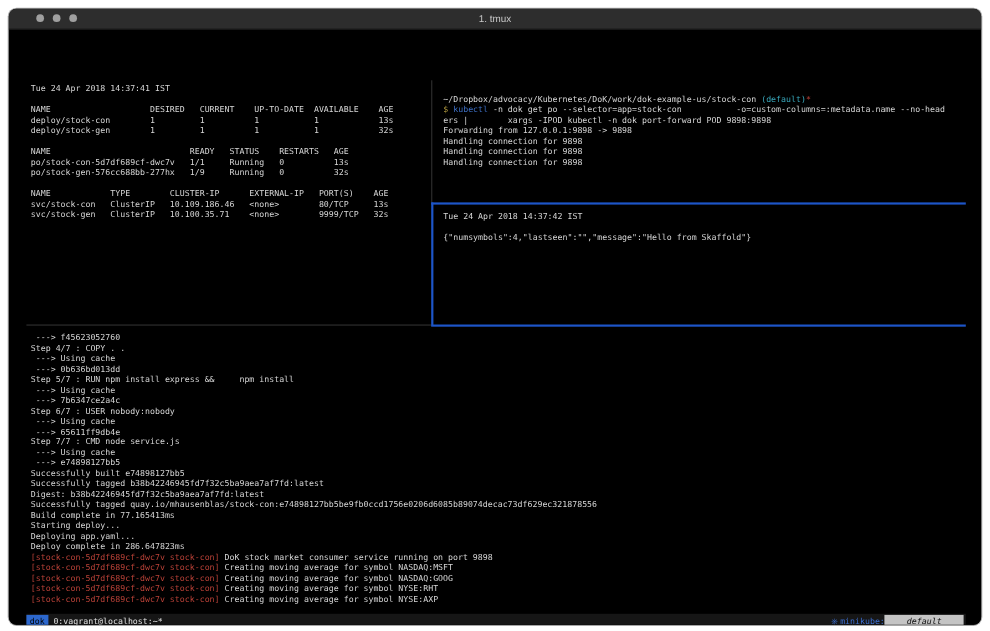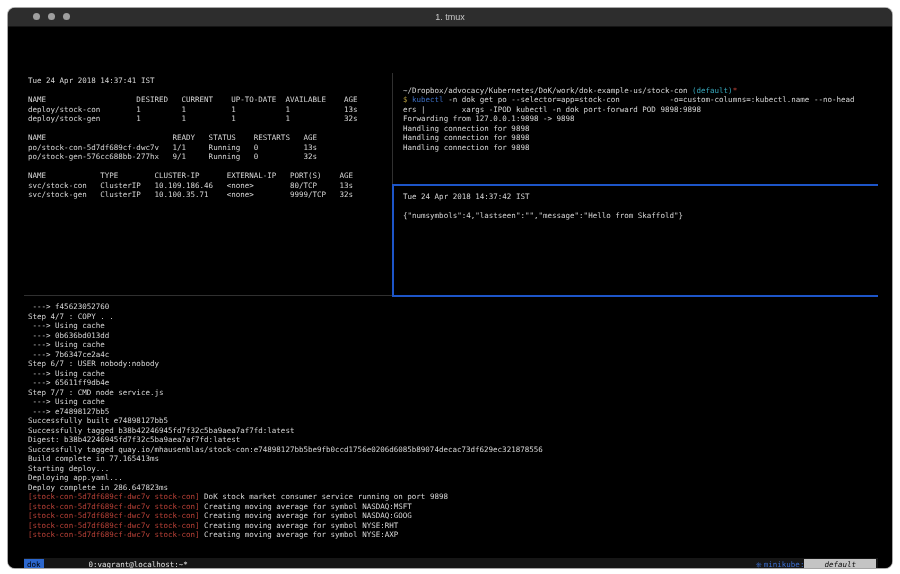--- a/index.html
+++ b/index.html
@@ -31,21 +31,21 @@
 
   .pborder { position:absolute; }
   .b-v-gray  { left:384px; top:2px;   width:1px;   height:111px; background:var(--border-gray,#303030); }
   .b-h-blue1 { left:384px; top:113px; width:486px; height:2px;   background:var(--border-blue,#1d55c8); }
   .b-v-blue  { left:384px; top:113px; width:2px;   height:112px; background:var(--border-blue,#1d55c8); }
   .b-h-gray  { left:16px;  top:224px; width:368px; height:1px;   background:var(--border-gray,#303030); }
   .b-h-blue2 { left:384px; top:224px; width:486px; height:2px;   background:var(--border-blue,#1d55c8); }
 
   .statusbar { position:absolute; left:16px; top:487px; width:854px; height:13px;
                background:var(--status-bg,#161616); display:flex; align-items:center;
-               font-size:7.5px; color:var(--term-fg,#d6d6d6);gap:40px; }
+               font-size:7.5px; color:var(--term-fg,#d6d6d6); }
   .badge-session { background:var(--badge-blue,#2c67cd); color:#000; padding:0 3px; margin-right:5px;
                    height:11px; line-height:11px; display:inline-block; }
   .win-item { color:#e2e2e2; }
   .flex-spacer { flex:1; }
   .kube-status { display:flex; align-items:center; margin-right:2px; }
   .kube-icon { color:var(--kube-blue,#3c6fd2); font-family:"DejaVu Sans",sans-serif; margin-right:2px; }
   .kube-ctx  { color:var(--kube-blue,#3c6fd2); }
   .kube-colon{ color:var(--kube-blue,#3c6fd2); }
   .kube-ns   { background:var(--ns-badge-bg,#c4c4c4); color:#0a0a0a; padding:0 20px;
                height:11px; line-height:11px; display:inline-block;font-style:italic; }
@@ -69,46 +69,47 @@
 
       <div class="pane pane-top-left">
           <div class="tline"><span>Tue 24 Apr 2018 14:37:41 IST</span></div>
           <div class="tline">&nbsp;</div>
           <div class="tline"><span>NAME                    DESIRED   CURRENT    UP-TO-DATE  AVAILABLE    AGE</span></div>
           <div class="tline"><span>deploy/stock-con        1         1          1           1            13s</span></div>
           <div class="tline"><span>deploy/stock-gen        1         1          1           1            32s</span></div>
           <div class="tline">&nbsp;</div>
           <div class="tline"><span>NAME                            READY   STATUS    RESTARTS   AGE</span></div>
           <div class="tline"><span>po/stock-con-5d7df689cf-dwc7v   1/1     Running   0          13s</span></div>
-          <div class="tline"><span>po/stock-gen-576cc688bb-277hx   9/1     Running   0          32s</span></div>
+          <div class="tline"><span>po/stock-gen-576cc688bb-277hx   1/9     Running   0          32s</span></div>
           <div class="tline">&nbsp;</div>
           <div class="tline"><span>NAME            TYPE        CLUSTER-IP      EXTERNAL-IP   PORT(S)    AGE</span></div>
           <div class="tline"><span>svc/stock-con   ClusterIP   10.109.186.46   &lt;none&gt;        80/TCP     13s</span></div>
           <div class="tline"><span>svc/stock-gen   ClusterIP   10.100.35.71    &lt;none&gt;        9999/TCP   32s</span></div>
         </div>
       <div class="pane pane-top-right">
           <div class="tline">&nbsp;</div>
           <div class="tline"><span>~/Dropbox/advocacy/Kubernetes/DoK/work/dok-example-us/stock-con </span><span class="c-cyan">(default)</span><span class="c-red">*</span></div>
-          <div class="tline"><span class="c-yellow">$ </span><span class="c-blue">kubectl</span><span> -n dok get po --selector=app=stock-con           -o=custom-columns=:kubectl.name --no-head</span></div>
+          <div class="tline"><span class="c-yellow">$ </span><span class="c-blue">kubectl</span><span> -n dok get po --selector=app=stock-con           -o=custom-columns=:metadata.name --no-head</span></div>
           <div class="tline"><span>ers |        xargs -IPOD kubectl -n dok port-forward POD 9898:9898</span></div>
           <div class="tline"><span>Forwarding from 127.0.0.1:9898 -&gt; 9898</span></div>
           <div class="tline"><span>Handling connection for 9898</span></div>
           <div class="tline"><span>Handling connection for 9898</span></div>
           <div class="tline"><span>Handling connection for 9898</span></div>
         </div>
       <div class="pane pane-mid-right">
           <div class="tline"><span>Tue 24 Apr 2018 14:37:42 IST</span></div>
           <div class="tline">&nbsp;</div>
           <div class="tline"><span>{"numsymbols":4,"lastseen":"","message":"Hello from Skaffold"}</span></div>
         </div>
       <div class="pane pane-bottom">
           <div class="tline"><span> ---&gt; f45623052760</span></div>
           <div class="tline"><span>Step 4/7 : COPY . .</span></div>
           <div class="tline"><span> ---&gt; Using cache</span></div>
           <div class="tline"><span> ---&gt; 0b636bd013dd</span></div>
+          <div class="tline"><span>Step 5/7 : RUN npm install express &amp;&amp;     npm install</span></div>
           <div class="tline"><span> ---&gt; Using cache</span></div>
           <div class="tline"><span> ---&gt; 7b6347ce2a4c</span></div>
           <div class="tline"><span>Step 6/7 : USER nobody:nobody</span></div>
           <div class="tline"><span> ---&gt; Using cache</span></div>
           <div class="tline"><span> ---&gt; 65611ff9db4e</span></div>
           <div class="tline"><span>Step 7/7 : CMD node service.js</span></div>
           <div class="tline"><span> ---&gt; Using cache</span></div>
           <div class="tline"><span> ---&gt; e74898127bb5</span></div>
           <div class="tline"><span>Successfully built e74898127bb5</span></div>
           <div class="tline"><span>Successfully tagged b38b42246945fd7f32c5ba9aea7af7fd:latest</span></div>

